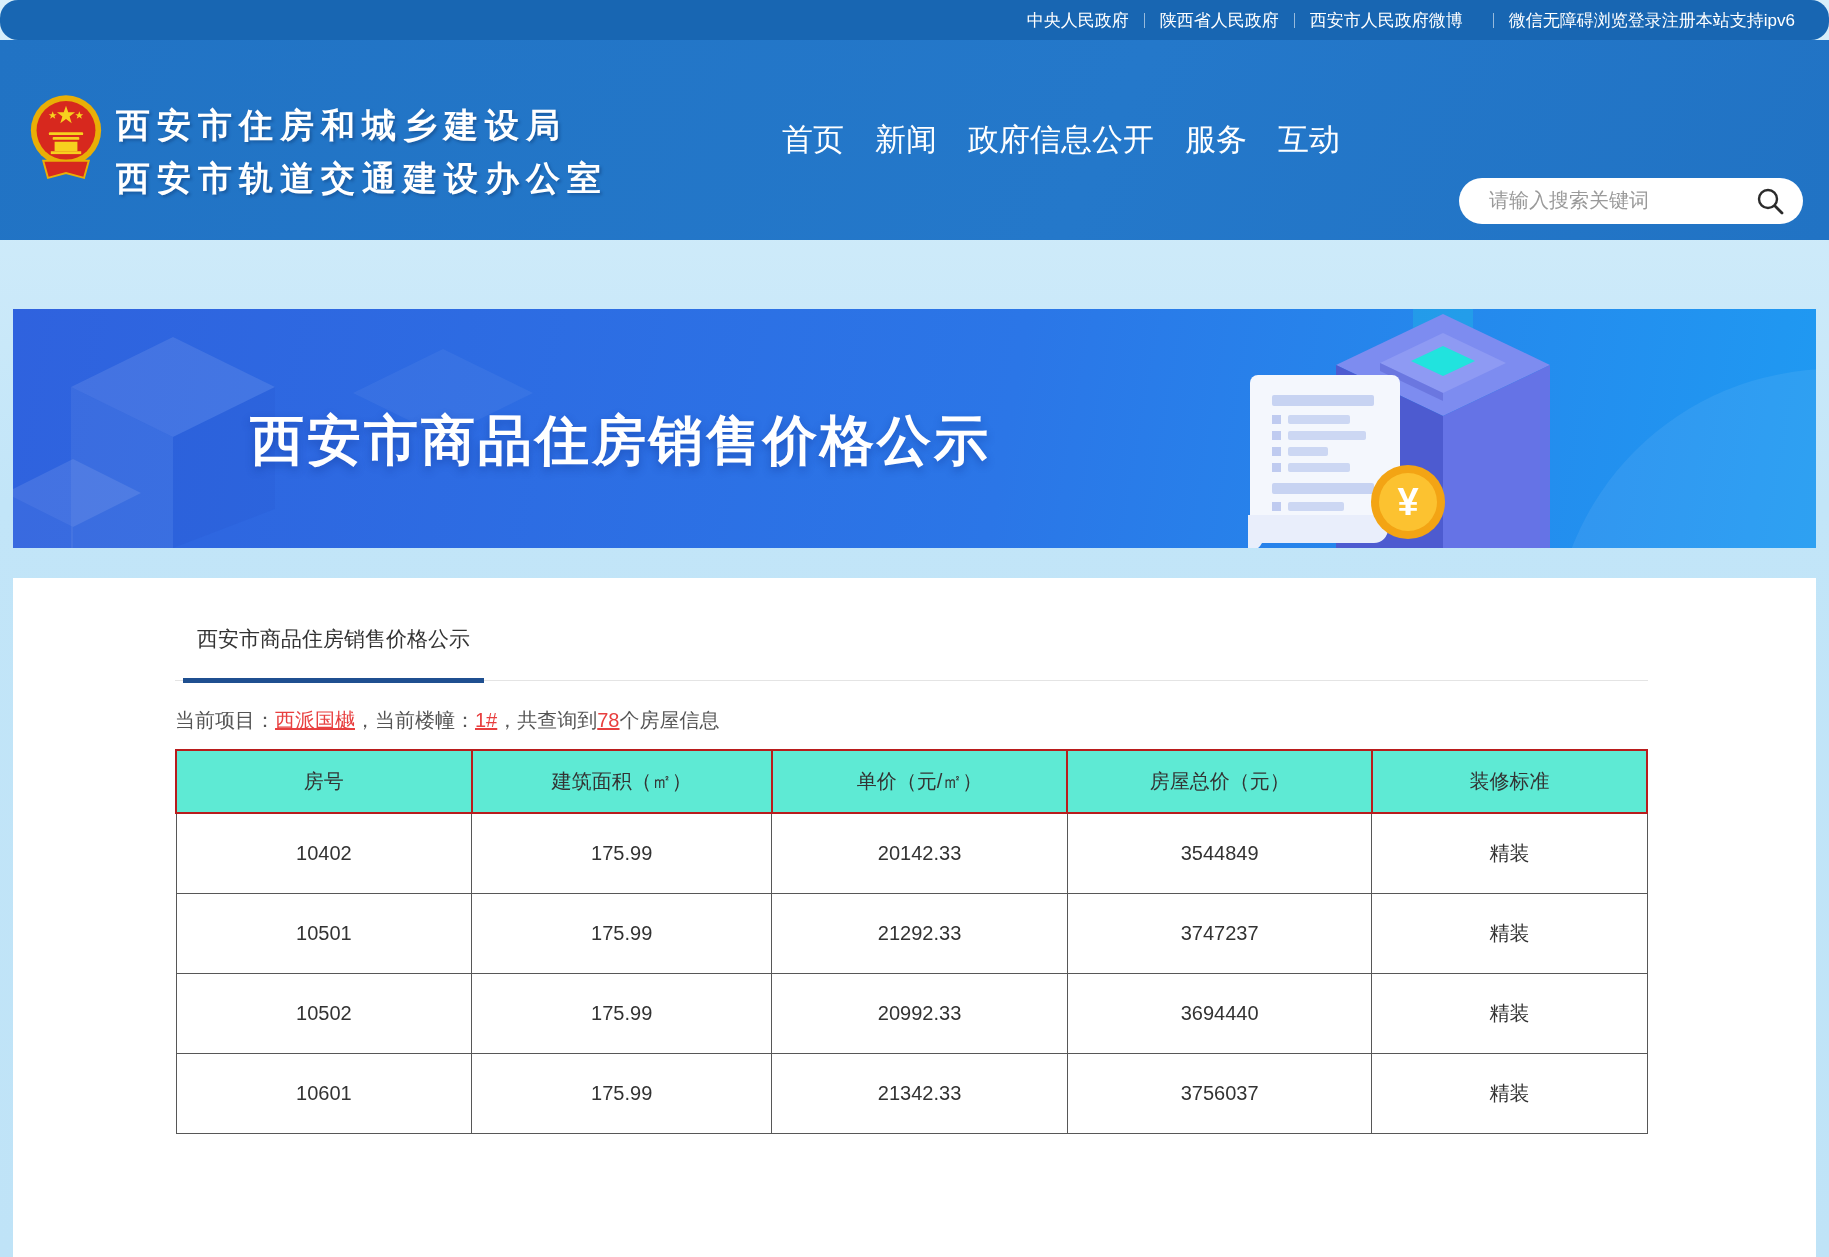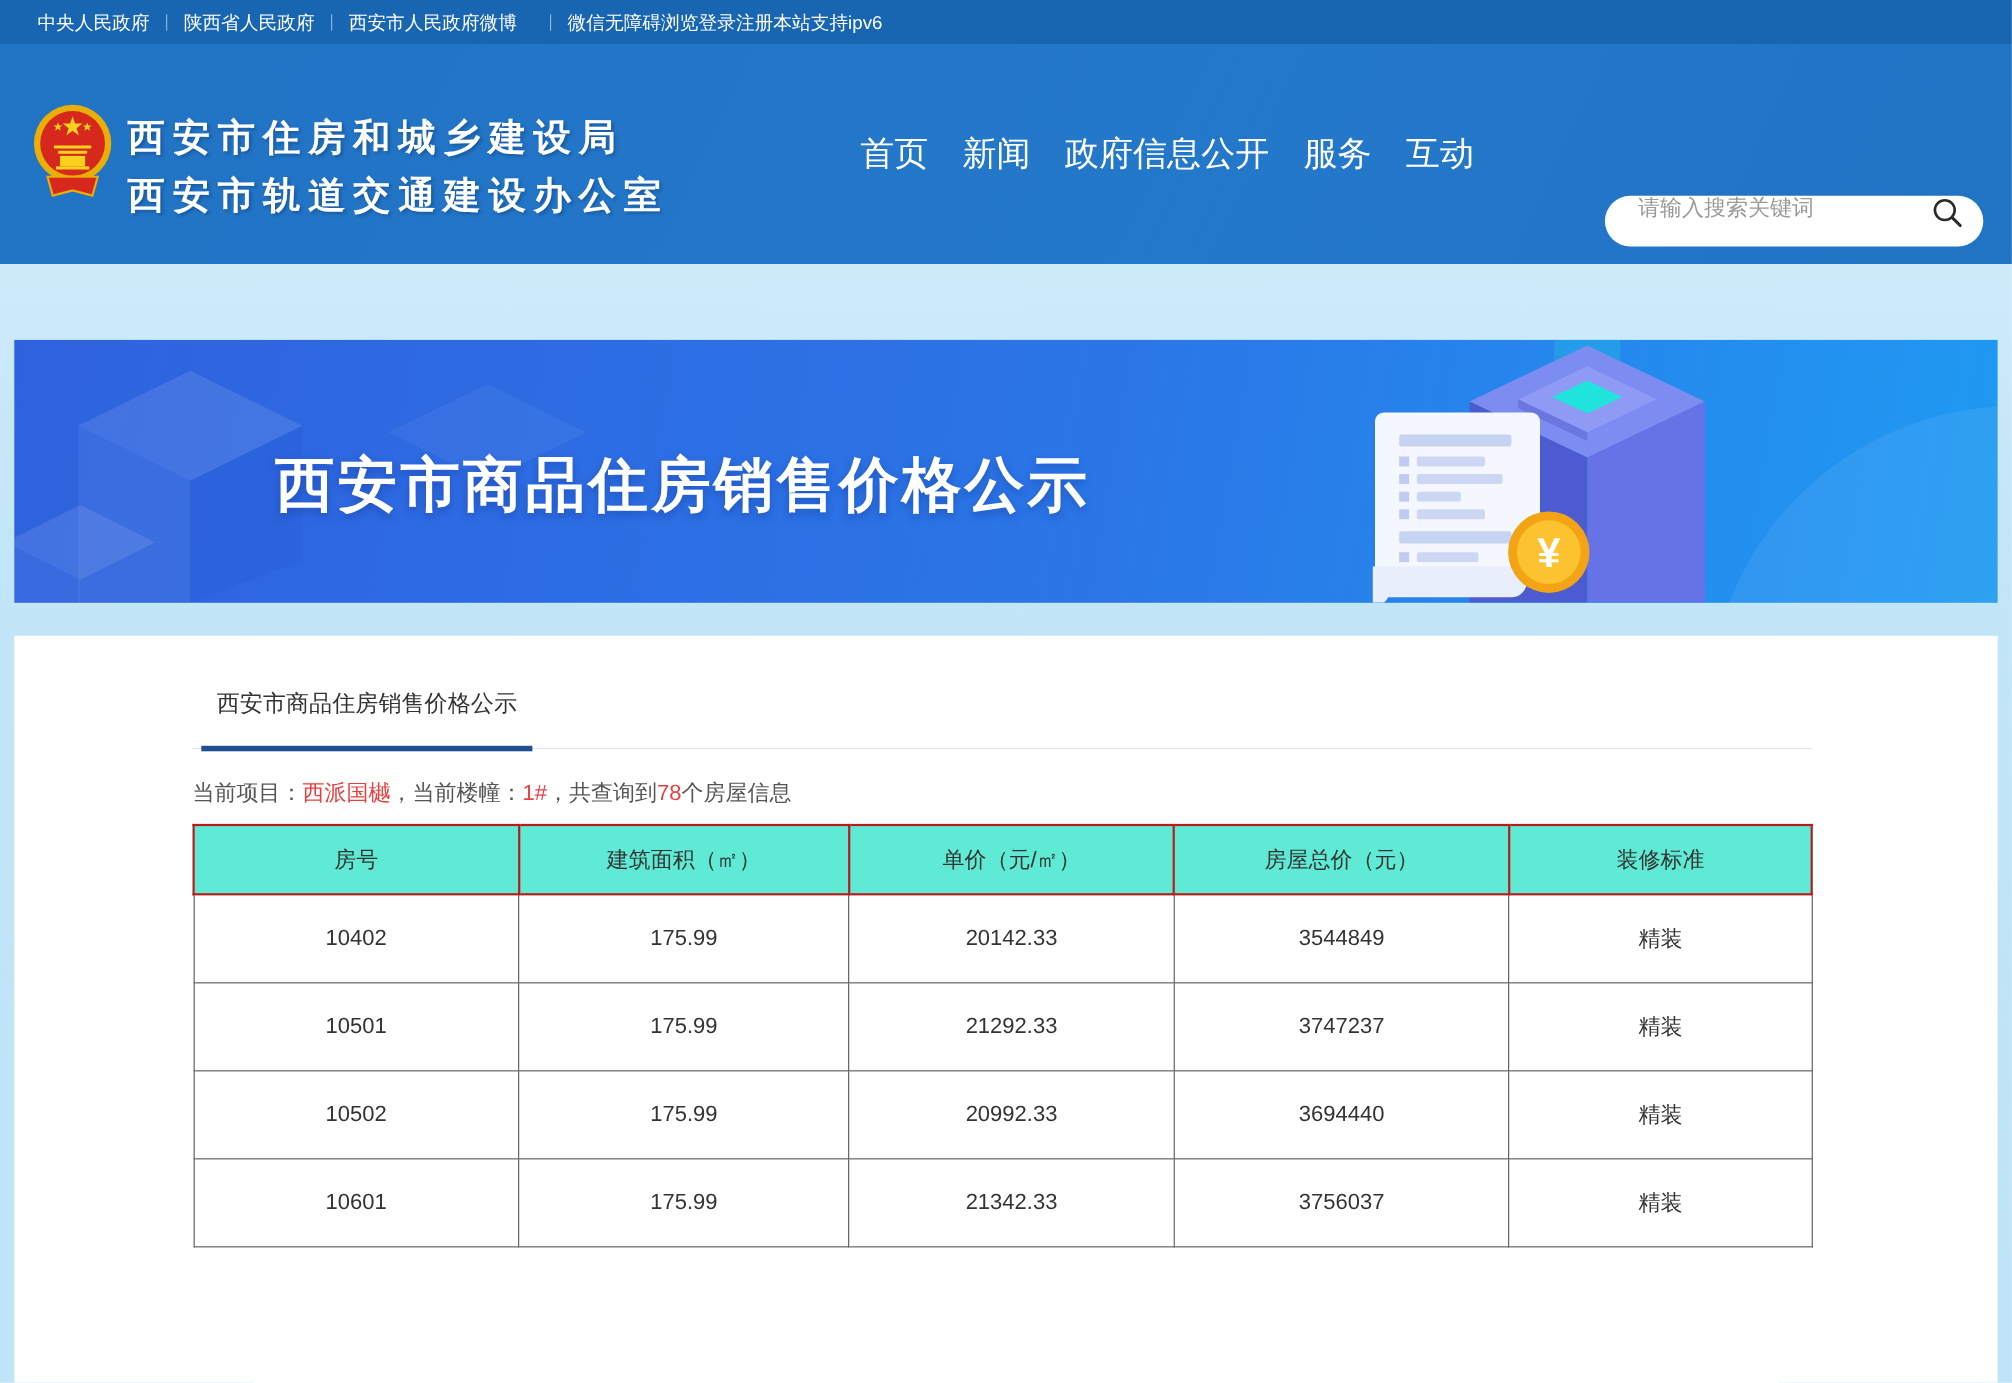--- a/index.html
+++ b/index.html
@@ -7,22 +7,22 @@
     width:1829px;height:1257px;overflow:hidden;
     font-family:"Liberation Sans","DejaVu Sans",sans-serif;
     background:linear-gradient(180deg,#d8effb 0%,#c2e5f8 40%,#bfe3f7 100%);
   }
   #page{position:relative;width:1829px;height:1257px;overflow:hidden;}
 
   
   .topbar{
     position:absolute;left:0;top:0;width:100%;height:40px;
     background:#1866b2;color:#fff;font-size:17px;
-    display:flex;align-items:center;justify-content:flex-start;
-    padding:12px 34px;box-sizing:border-box;
+    display:flex;align-items:center;justify-content:flex-end;
+    padding:12px 34px;box-sizing:border-box;border-radius:18px;
   }
   .topbar a{color:#fff;text-decoration:none;cursor:pointer;}
   .tb-group{display:flex;align-items:center;}
   .tb-div{display:inline-block;width:1px;height:15px;background:rgba(255,255,255,.55);margin:0 15px;}
   .tb-right a{}
   .tb-right .tb-div{margin:0 0 0 30px;}
   .tb-right a.after-div{margin-left:15px;}
 
   
   .header{
@@ -36,21 +36,21 @@
     font-size:34px;letter-spacing:7px;line-height:53px;
     text-shadow:2px 2px 3px rgba(10,40,90,.35);white-space:nowrap;
   }
   .nav{position:absolute;left:782px;top:0;height:200px;display:flex;align-items:center;}
   .nav a{
     color:#fff;font-size:31px;text-decoration:none;margin-right:31px;
     white-space:nowrap;cursor:pointer;
   }
   .search-pill{
     position:absolute;left:1459px;top:138px;width:344px;height:46px;
-    background:#fff;border-radius:23px;display:flex;align-items:flex-start;
+    background:#fff;border-radius:23px;display:flex;align-items:center;
     padding:0 18px 0 28px;box-sizing:border-box;
   }
   .search-pill input{
     flex:1;border:none;outline:none;background:transparent;
     font-size:20px;color:#333;font-family:inherit;
   }
   .search-pill input::placeholder{color:#9a9a9a;}
   .search-icon{cursor:pointer;flex:0 0 auto;}
 
   
@@ -75,21 +75,21 @@
     position:absolute;left:13px;top:578px;width:1803px;height:679px;
     background:#fff;box-sizing:border-box;padding:0 168px 0 162px;overflow:hidden;
   }
   .tab-bar{margin-top:47px;border-bottom:1px solid #e4e4e4;}
   .tab{
     display:inline-block;font-size:21px;color:#333;cursor:pointer;
     margin-left:8px;padding:0 14px 25px 14px;margin-bottom:-3px;
     border-bottom:5px solid #1f4f90;
   }
   .info-line{margin-top:26px;font-size:20px;color:#555;}
-  .info-line .red{color:#e83f3f;}
+  .info-line .red{color:#e83f3f;text-decoration:underline;}
 
   table.price{
     width:100%;margin-top:15px;border-collapse:collapse;table-layout:fixed;
   }
   table.price th{
     height:59px;background:#5eead4;font-weight:400;font-size:20px;color:#333;
     border:2px solid #b91c1c;text-align:center;
   }
   table.price td{
     height:77px;background:#fff;font-size:20px;color:#333;

